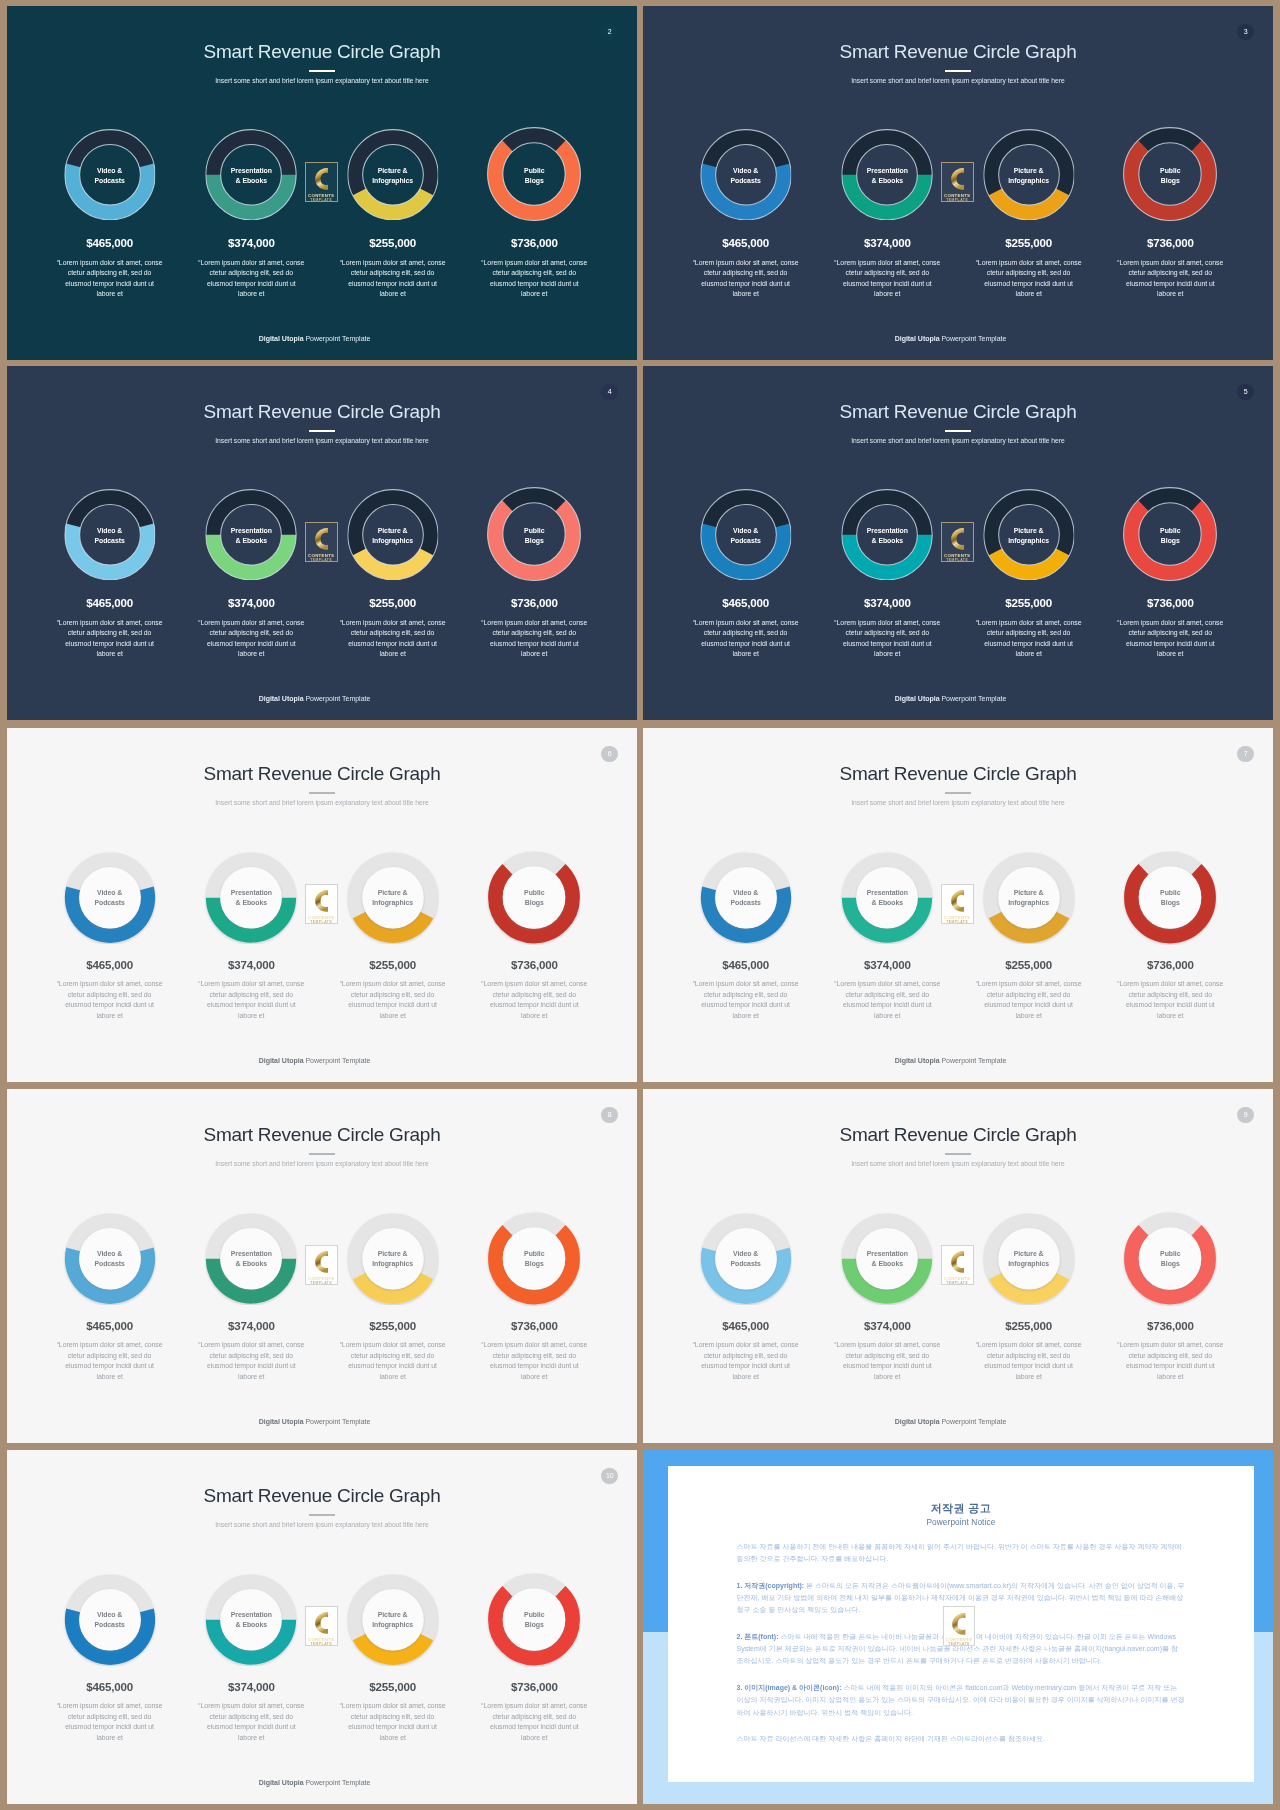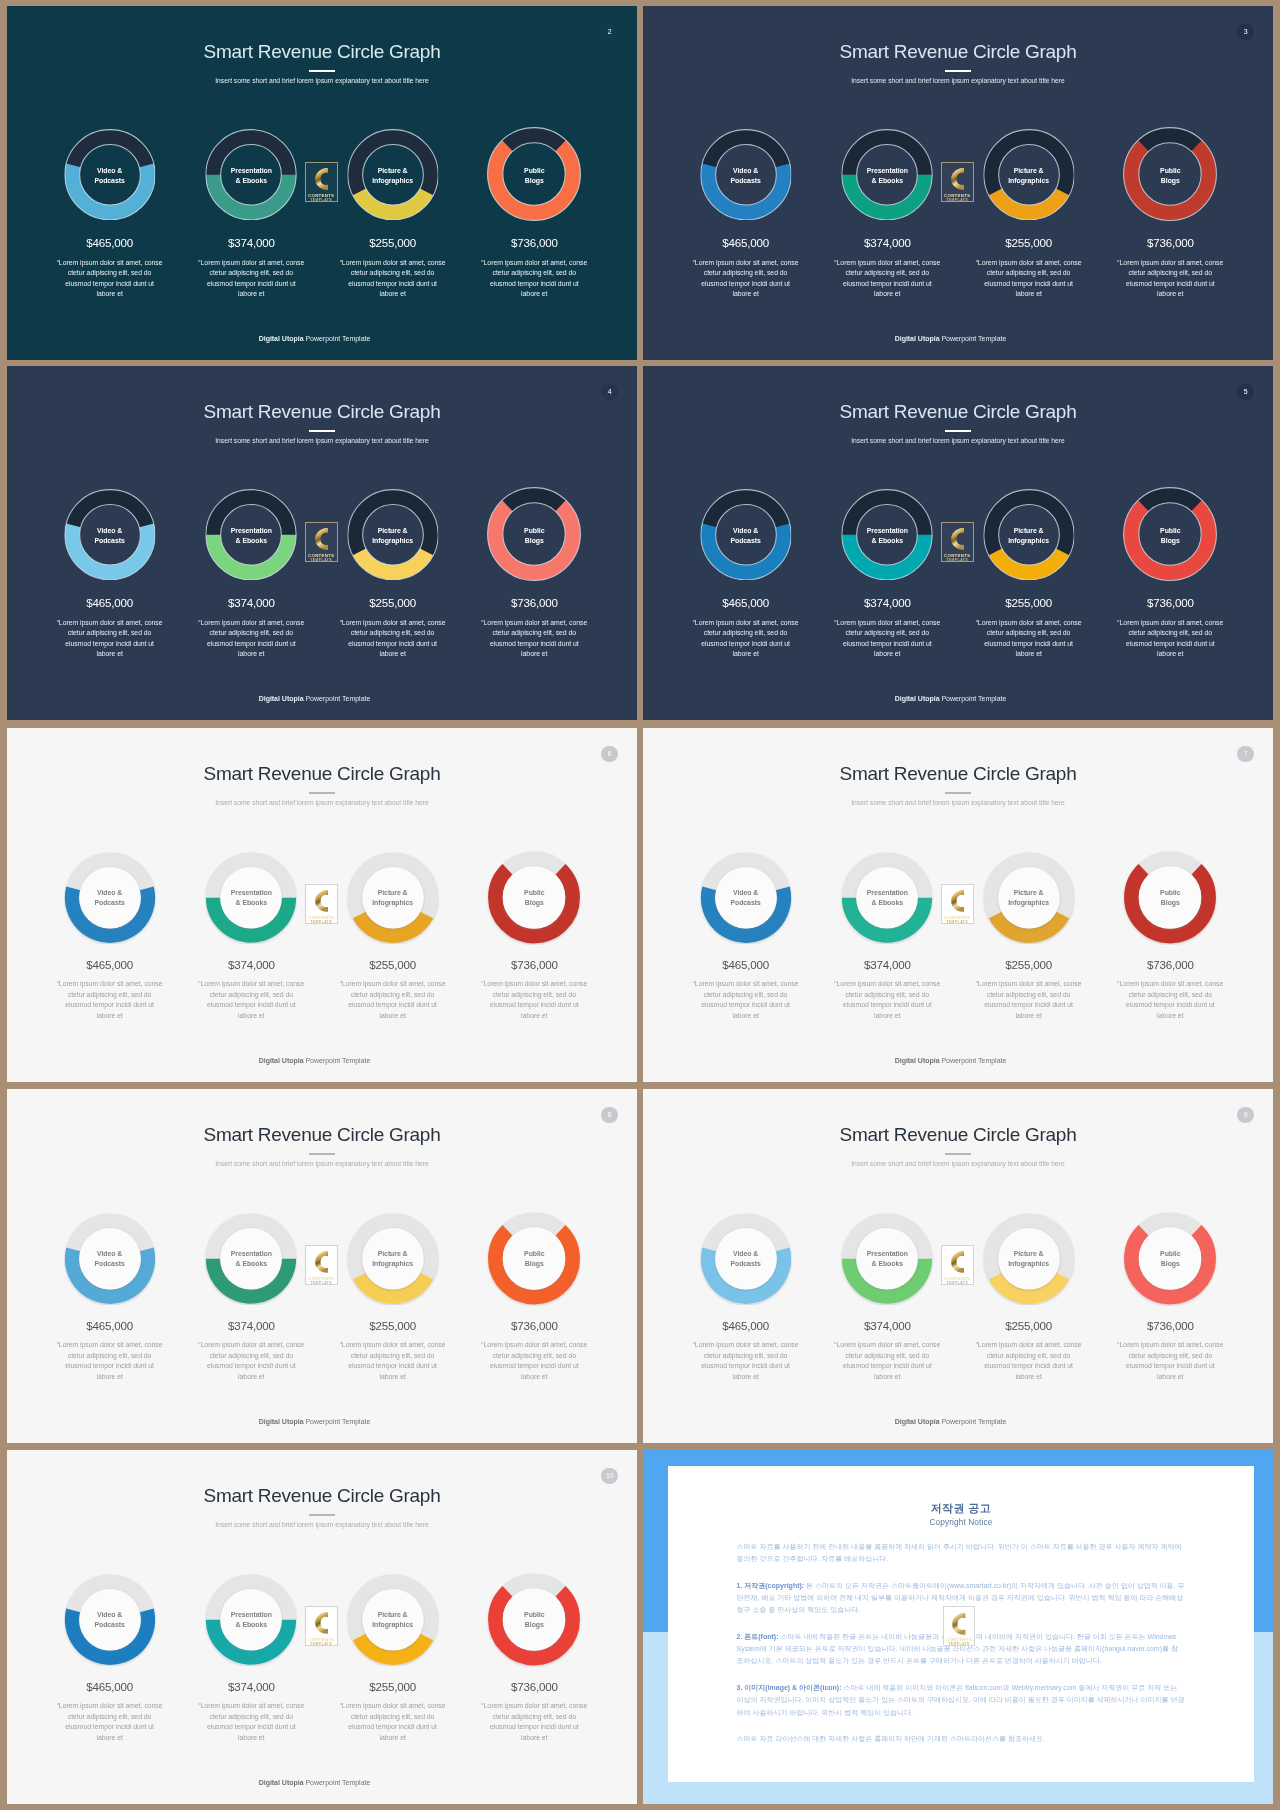--- a/index.html
+++ b/index.html
@@ -16,21 +16,21 @@
   .s-footer{position:absolute;left:0;right:15px;top:329px;text-align:center;font-size:7px;letter-spacing:-0.02px;}
   .s-footer b{font-weight:700;}
   .s-badge{position:absolute;left:594.4px;top:17.7px;width:16.8px;height:16.8px;border-radius:50%;
            font-size:7px;line-height:16.8px;text-align:center;font-weight:400;}
 
   .col{position:absolute;width:142px;text-align:center;}
   .dwrap{position:relative;}
   .donut{position:absolute;left:50%;top:0;transform:translateX(-50%);}
   .dlbl{position:absolute;left:0;right:0;top:50%;transform:translateY(-50%);
         font-size:6.9px;line-height:10px;font-weight:700;letter-spacing:-0.05px;}
-  .amount{font-size:11.6px;font-weight:400;letter-spacing:-0.2px;margin-top:17.3px;line-height:12px;}
+  .amount{font-size:11.6px;font-weight:700;letter-spacing:-0.2px;margin-top:17.3px;line-height:12px;}
   .desc{font-size:6.9px;line-height:10.55px;padding:0 8px;margin-top:8.1px;letter-spacing:-0.05px;}
 
   .logo{position:absolute;width:32.8px;height:40.2px;box-sizing:border-box;
         border:0.9px solid rgba(196,176,126,0.8);background:rgba(255,255,255,0.035);}
   .logo .cc{position:absolute;left:50%;top:5.6px;margin-left:-6.7px;width:13.4px;height:21.9px;}
   .logo .cc svg{display:block;width:13.4px;height:21.9px;}
   .logo .t1{position:absolute;left:0;right:0;top:31.2px;text-align:center;font-size:4.4px;
             line-height:4.6px;letter-spacing:0.25px;font-weight:700;color:#ecdcab;}
   .logo .t2{position:absolute;left:0;right:0;top:36.2px;text-align:center;font-size:3.3px;
             line-height:3.4px;letter-spacing:0.55px;font-weight:700;color:#cdb175;}
@@ -963,21 +963,21 @@
           <div class="t2">TEMPLATE</div>
         </div>
       </div>
       <div class="s-footer" style="color:#6e7479"><b>Digital Utopia</b><span> Powerpoint Template</span></div>
     </div>
     <div class="slide" style="left: 643px; top: 1450px;">
       <div class="cp"></div>
       <div class="cp-band"></div>
       <div class="cp-card"></div>
       <div class="cp-title">저작권 공고</div>
-      <div class="cp-sub">Copyright Notice</div>
+      <div class="cp-sub">Powerpoint Notice</div>
       <div class="cp-body">
         <p>스마트 자료를 사용하기 전에 안내된 내용을 꼼꼼하게 자세히 읽어 주시기 바랍니다. 위반가 이 스마트 자료를 사용한 경우 사용자 계약자 계약에 동의한 것으로 간주합니다. 자료를 배포하십니다.</p>
         <p><b>1. 저작권(copyright):</b><span> 본 스마트의 모든 저작권은 스마트웹아트에이(www.smartart.co.kr)의 저작자에게 있습니다. 사전 승인 없이 상업적 이용, 무단전재, 배포 기타 방법에 의하여 전체 내지 일부를 이용하거나 제작자에게 이용권 경우 저작권에 있습니다. 위반시 법적 책임 등에 따라 손해배상 청구 소송 등 민사상의 책임도 있습니다.</span></p>
         <p><b>2. 폰트(font):</b><span> 스마트 내에 적용된 한글 폰트는 네이버 나눔글꼴과 사용되었으며 네이버에 저작권이 있습니다. 한글 이외 모든 폰트는 Windows System에 기본 제공되는 폰트로 저작권이 있습니다. 네이버 나눔글꼴 라이선스 관련 자세한 사항은 나눔글꼴 홈페이지(hangul.naver.com)를 참조하십시오. 스마트의 상업적 용도가 있는 경우 반드시 폰트를 구매하거나 다른 폰트로 변경하여 사용하시기 바랍니다.</span></p>
         <p><b>3. 이미지(image) &amp; 아이콘(icon):</b><span> 스마트 내에 적용된 이미지와 아이콘은 flaticon.com과 Webby.merinary.com 등에서 저작권이 무료 저작 또는 이상의 저작권입니다. 이미지 상업적인 용도가 있는 스마트의 구매하십시오. 이에 따라 비용이 필요한 경우 이미지를 삭제하시거나 이미지를 변경하여 사용하시기 바랍니다. 위반시 법적 책임이 있습니다.</span></p>
         <p>스마트 자료 라이선스에 대한 자세한 사항은 홈페이지 하단에 기재된 스마트라이선스를 참조하세요.</p>
       </div>
       <div class="cp-logo">
         <div class="logo" style="background:#fff;border-color:#d2d3d5">
           <div class="cc">

